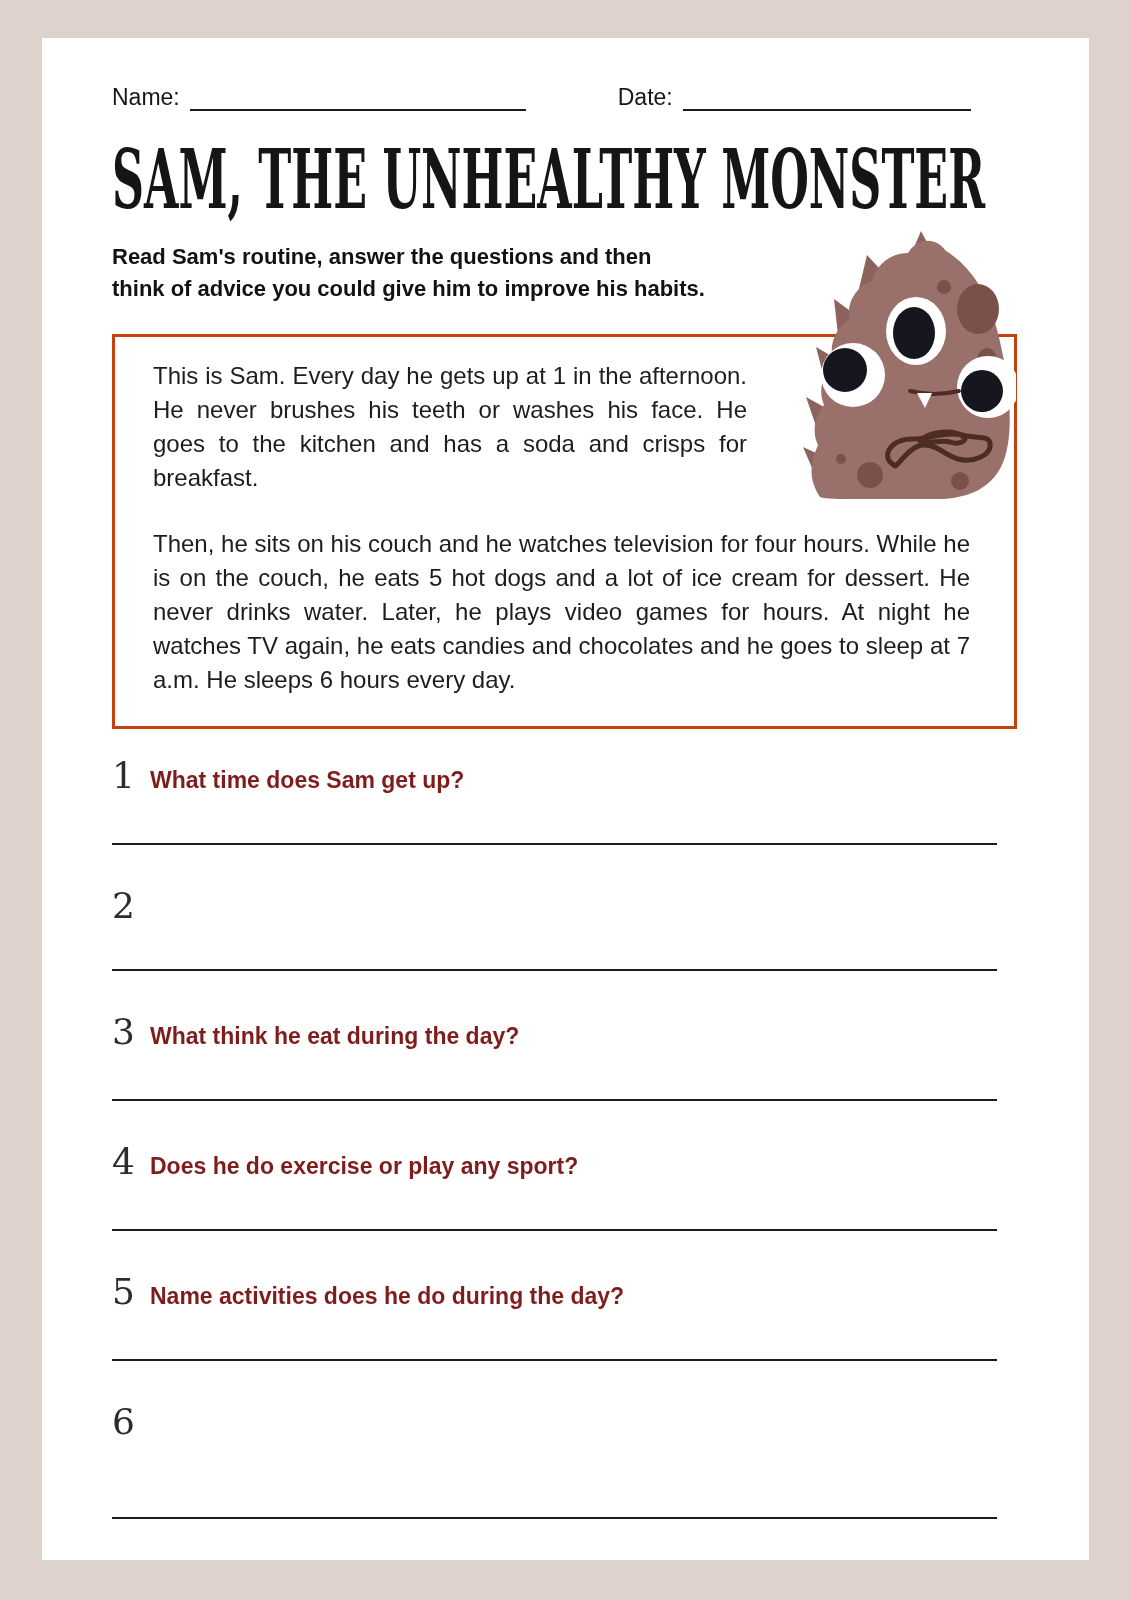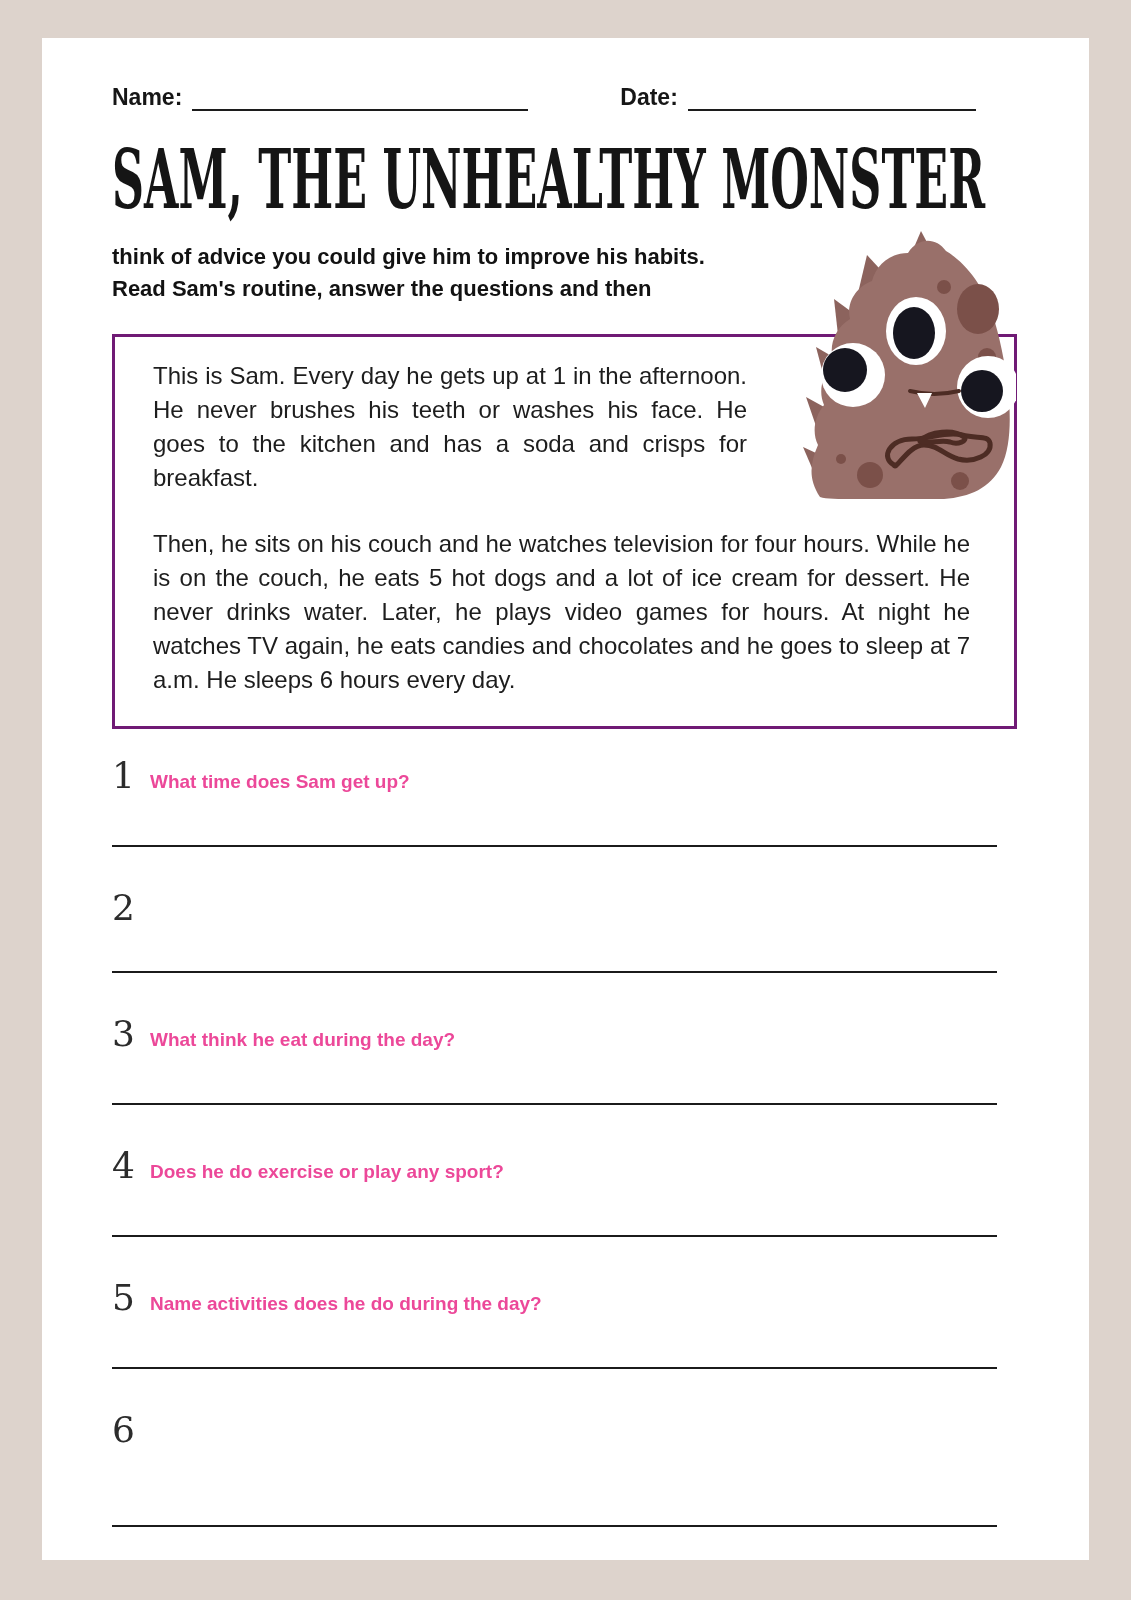--- a/index.html
+++ b/index.html
@@ -23,21 +23,21 @@
     padding-left: 70px;
     overflow: hidden;
   }
   
   .header-row {
     margin-top: 46px;
     width: 885px;
     display: flex;
     align-items: flex-end;
     font-size: 23px;
-    font-weight: 700;
+    font-weight: 400;
     color: #161616;
   }
   .write-line {
     display: inline-block;
     border-bottom: 2px solid #1c1c1c;
     height: 24px;
   }
   .name-line { width: 336px; margin-left: 10px; }
   .date-line { width: 288px; margin-left: 10px; }
   .date-label { margin-left: 92px; }
@@ -55,21 +55,21 @@
     font-weight: bold;
     line-height: 32px;
     color: #121212;
     width: 700px;
   }
   
   .passage-box {
     margin-top: 29px;
     width: 905px;
     height: 395px;
-    border: 3px solid #701a75;
+    border: 3px solid #c2410c;
     padding: 22px 44px 0 38px;
     background: #ffffff;
   }
   .passage-box p {
     font-size: 24px;
     line-height: 34px;
     color: #1d1d1d;
     text-align: justify;
   }
   .passage-box .p1 { max-width: 594px; }
@@ -88,23 +88,23 @@
   .q-number {
     width: 38px;
     flex: 0 0 38px;
     font-family: "DejaVu Serif", "Liberation Serif", serif;
     font-size: 36px;
     font-weight: 400;
     color: #2c2c2c;
     line-height: 30px;
   }
   .q-text {
-    font-size: 19px;
+    font-size: 23px;
     font-weight: 600;
-    color: #ec4899;
+    color: #7f1d1d;
     line-height: 30px;
   }
   .answer-line {
     margin-top: 48px;
     width: 885px;
     border-bottom: 2px solid #1b1b1b;
     height: 0;
   }
   .question-6 .answer-line { margin-top: 80px; }
 </style>
@@ -121,22 +121,22 @@
       <span class="write-line date-line"></span>
     </div>
 
     <div class="title-wrap">
       <svg width="880" height="82" viewBox="0 0 880 82">
         <text x="0" y="66" font-size="82" textLength="873" lengthAdjust="spacingAndGlyphs">SAM, THE UNHEALTHY MONSTER</text>
       </svg>
     </div>
 
     <div class="instructions">
+      <div>Read Sam's routine, answer the questions and then</div>
       <div>think of advice you could give him to improve his habits.</div>
-      <div>Read Sam's routine, answer the questions and then</div>
     </div>
 
     <div class="passage-box">
       <p class="p1">This is Sam. Every day he gets up at 1 in the afternoon. He never brushes his teeth or washes his face. He goes to the kitchen and has a soda and crisps for breakfast.</p>
       <p class="p2">Then, he sits on his couch and he watches television for four hours. While he is on the couch, he eats 5 hot dogs and a lot of ice cream for dessert. He never drinks water. Later, he plays video games for hours. At night he watches TV again, he eats candies and chocolates and he goes to sleep at 7 a.m. He sleeps 6 hours every day.</p>
     </div>
 
     <svg class="monster" width="218" height="288" viewBox="0 0 218 288">
 
       <g>

